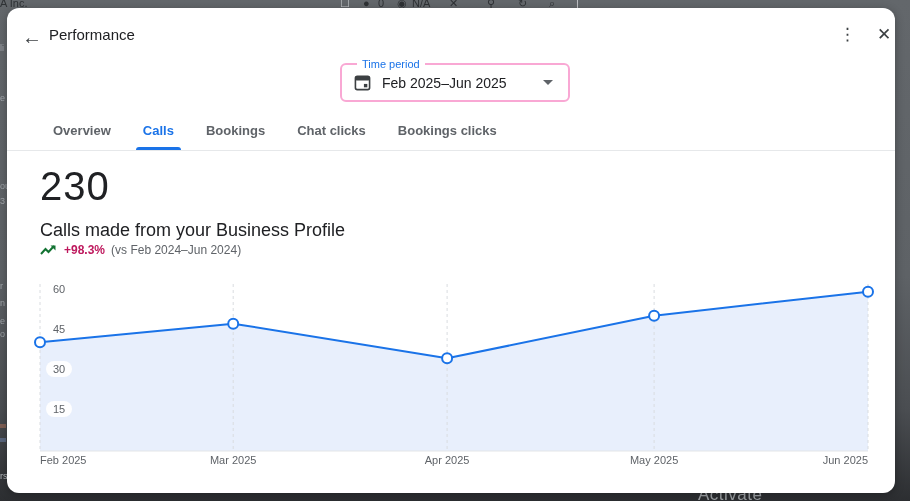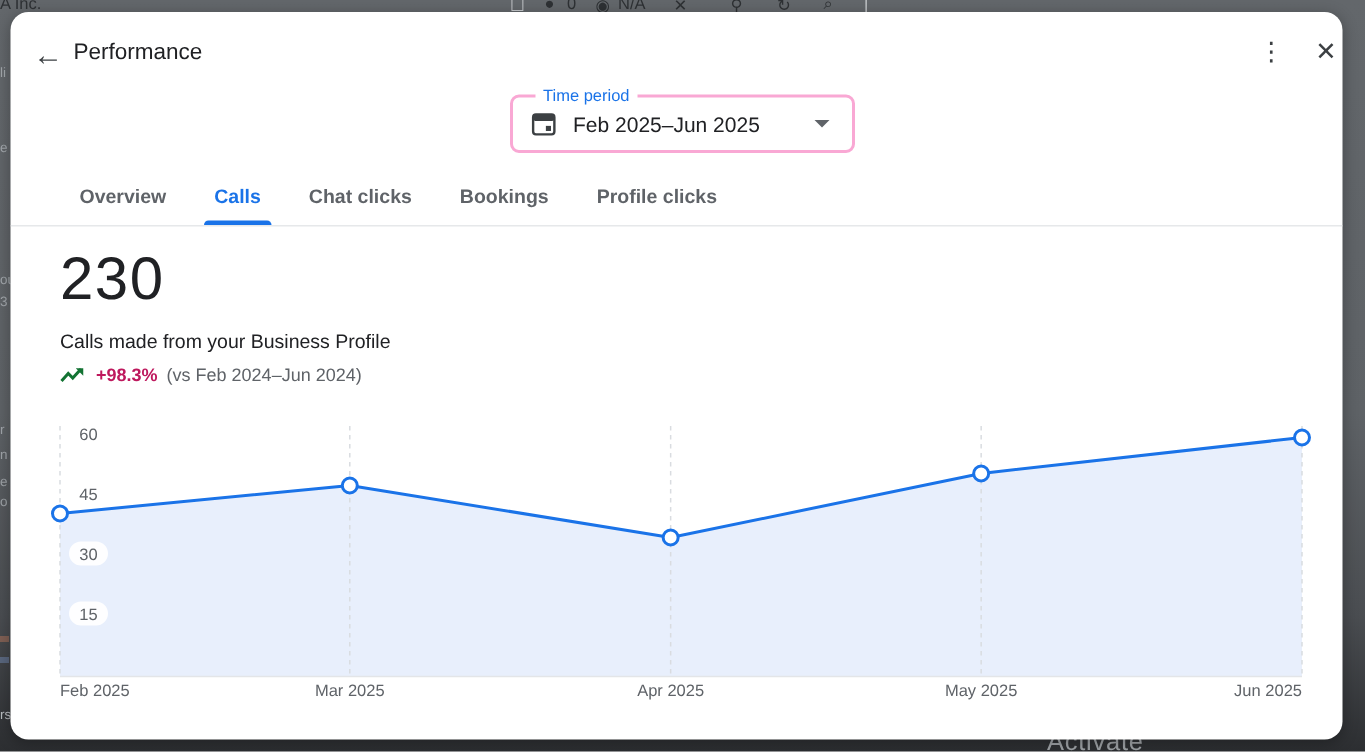--- a/index.html
+++ b/index.html
@@ -51,21 +51,21 @@
   .tabs { position:absolute; left:30px; top:102px; height:40px; display:flex; }
   .tab { position:relative; padding:0 16px; height:40px; display:flex; align-items:center;
          font-size:13px; color:#5f6368; font-weight:bold; cursor:pointer; }
   .tab.active { color:#1a73e8; }
   .tab.active::after { content:""; position:absolute; left:9px; right:9px; bottom:0; height:3px;
          background:#1a73e8; border-radius:3px 3px 0 0; }
   .tabs-divider { position:absolute; left:0; top:142px; width:888px; height:1px; background:#e6e8ea; }
 
   
   .metric-value { position:absolute; left:33px; top:156px; font-size:40px; color:#202124; letter-spacing:1px; }
-  .metric-desc { position:absolute; left:33px; top:212px; font-size:13px; color:#202124; }
+  .metric-desc { position:absolute; left:33px; top:212px; font-size:18px; color:#202124; }
   .trend-row { position:absolute; left:33px; top:235px; display:flex; align-items:center; }
   .trend-row svg { display:block; }
   .trend-pct { margin-left:7px; font-size:12px; font-weight:bold; color:#be185d; }
   .trend-cmp { margin-left:6px; font-size:12px; color:#5f6368; }
 
   
   .chart { position:absolute; left:0; top:268px; width:888px; height:200px; }
 </style>
 </head>
 <body>
@@ -123,27 +123,27 @@
   </div>
 
   <div class="tabs">
     <div class="tab">
         <span>Overview</span>
       </div>
     <div class="tab active">
         <span>Calls</span>
       </div>
     <div class="tab">
+        <span>Bookings</span>
+      </div>
+    <div class="tab">
         <span>Chat clicks</span>
       </div>
     <div class="tab">
-        <span>Bookings</span>
-      </div>
-    <div class="tab">
-        <span>Profile clicks</span>
+        <span>Bookings clicks</span>
       </div>
   </div>
   <div class="tabs-divider"></div>
 
   <div class="metric-value">230</div>
   <div class="metric-desc">Calls made from your Business Profile</div>
   <div class="trend-row">
     <svg width="17" height="12" viewBox="0 0 17 12">
       <path d="M1 10 L5.5 5 L8.5 8 L14 2" fill="none" stroke="#137333" stroke-width="2"></path>
       <path d="M10.5 1.5 L15.5 1.5 L15.5 6.5 Z" fill="#137333"></path>

